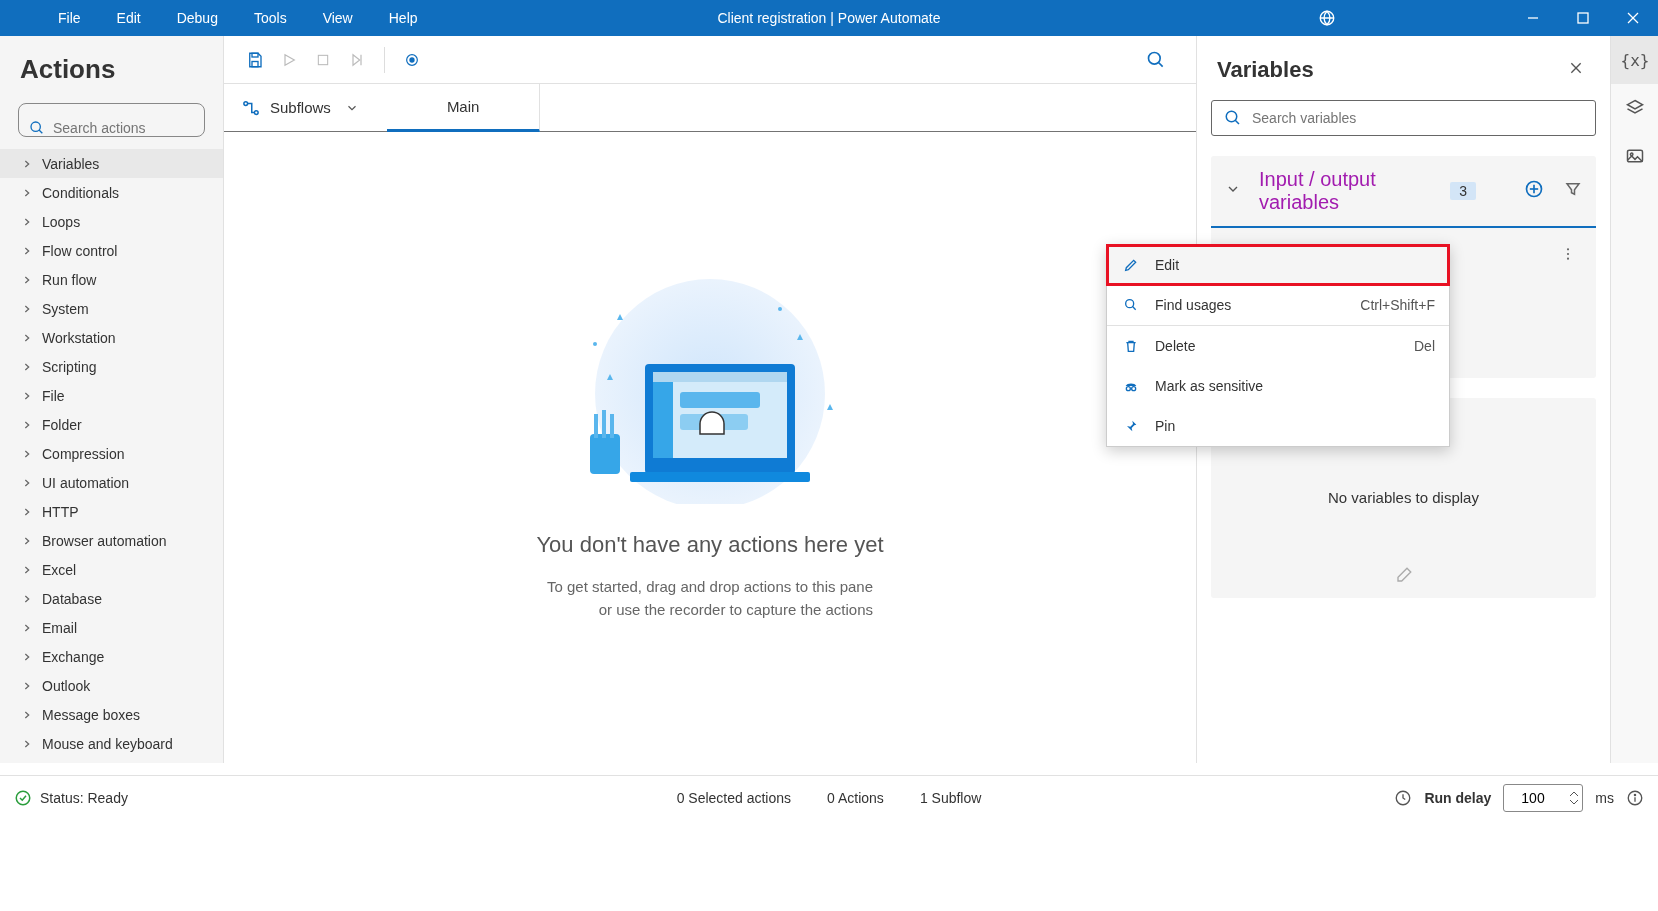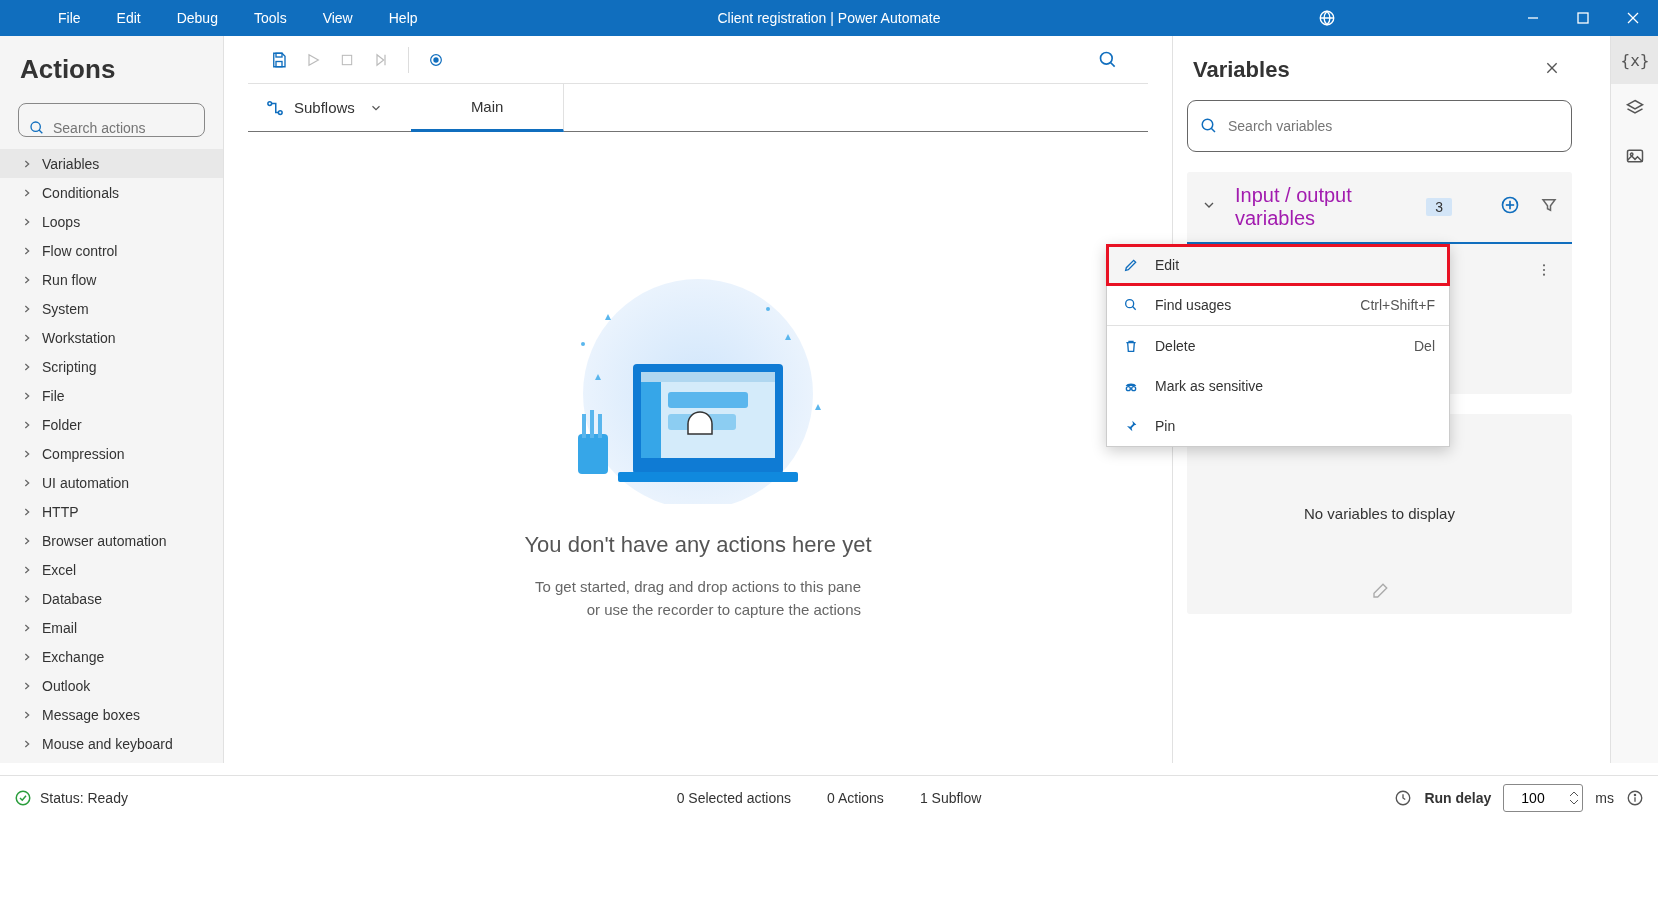--- a/index.html
+++ b/index.html
@@ -6,21 +6,21 @@
 html, body { width: 1658px; height: 911px; overflow: hidden; background: #fff; }
 .titlebar { height: 36px; background: #106ebe; color: #fff; display: flex; align-items: center; font-size: 14px; position: relative; }
 .menu-items { display: flex; margin-left: 40px; }
 .menu-item { padding: 0 18px; height: 36px; line-height: 36px; cursor: pointer; }
 .title-text { position: absolute; left: 50%; transform: translateX(-50%); font-size: 14px; }
 .title-right { position: absolute; right: 0; display: flex; align-items: center; height: 36px; }
 .globe-area { width: 190px; display:flex; align-items:center;}
 .win-controls { display: flex; }
 .win-btn { width: 50px; height: 36px; display: flex; align-items: center; justify-content: center; cursor: pointer; }
 
-.app-body { display: flex; height: 727px; gap: 24px; }
+.app-body { display: flex; height: 727px; }
 .actions-panel { width: 224px; background: #f5f5f5; border-right: 1px solid #e1e1e1; display: flex; flex-direction: column; }
 .actions-header { padding: 18px 20px 12px; font-size: 26px; font-weight: 600; color: #333; }
 .search-box { margin: 6px 18px 6px; height: 34px; border: 1px solid #888; border-radius: 8px; display: flex; align-items: flex-end; padding: 0 10px; background: #f5f5f5; }
 .search-box svg { flex-shrink: 0; }
 .search-box input { border: none; background: transparent; outline: none; flex: 1; margin-left: 8px; font-size: 14px; color: #666; }
 .action-tree { flex: 1; overflow-y: auto; padding-top: 6px;}
 .tree-item { display: flex; align-items: center; height: 29px; padding-left: 22px; font-size: 14px; color: #333; cursor: pointer; }
 .tree-item.sel { background: #e8e8e8; }
 .tree-chev { width: 14px; margin-right: 6px; color: #666;}
 
@@ -34,21 +34,21 @@
 .subflow-btn svg { margin-right: 10px; }
 .tab { height: 48px; padding: 0 60px; display: flex; align-items: center; font-size: 15px; color: #333; border-bottom: 3px solid #106ebe; border-right:1px solid #e1e1e1;}
 .canvas { flex: 1; display: flex; flex-direction: column; align-items: center; justify-content: center; color: #555; }
 .canvas-title { font-size: 22px; color: #555; margin-top: 28px; }
 .canvas-sub { font-size: 15px; color: #666; margin-top: 18px; text-align:right; line-height:1.5;}
 
 .vars-panel { width: 414px; border-left: 1px solid #e1e1e1; display: flex; flex-direction: column; padding: 10px 14px; position:relative;}
 .vars-header { display: flex; align-items: center; justify-content: space-between; padding: 8px 6px 14px; }
 .vars-title { font-size: 22px; font-weight:600; color: #333; }
 .vars-close { cursor: pointer; padding:6px;}
-.vars-search { height: 52px; border: 1px solid #666; border-radius: 9px; display: flex; align-items: center; padding: 0 12px; margin-bottom: 20px;}
+.vars-search { height: 36px; border: 1px solid #666; border-radius: 3px; display: flex; align-items: center; padding: 0 12px; margin-bottom: 20px;}
 .vars-search input { border:none; outline:none; flex:1; margin-left:10px; font-size:14px; background:transparent;}
 .var-section { background: #f5f5f5; border-radius: 3px; margin-bottom: 20px; }
 .var-sec-head { display:flex; align-items:center; padding: 12px 14px; border-bottom: 2px solid #106ebe;}
 .var-sec-head .chev { margin-right: 18px; cursor:pointer;}
 .var-sec-title { flex:1; font-size:20px; color:#a21caf; }
 .var-count { background:#d3e5f7; padding:1px 9px; border-radius:2px; font-size:14px; color:#333; margin-right: 48px;}
 .var-add { cursor:pointer; margin-right:20px;}
 .var-filter { cursor:pointer;}
 .var-body { padding: 16px 16px 20px 48px; }
 .var-chip-row { display:flex; align-items:center; margin-bottom:14px; position:relative;}

